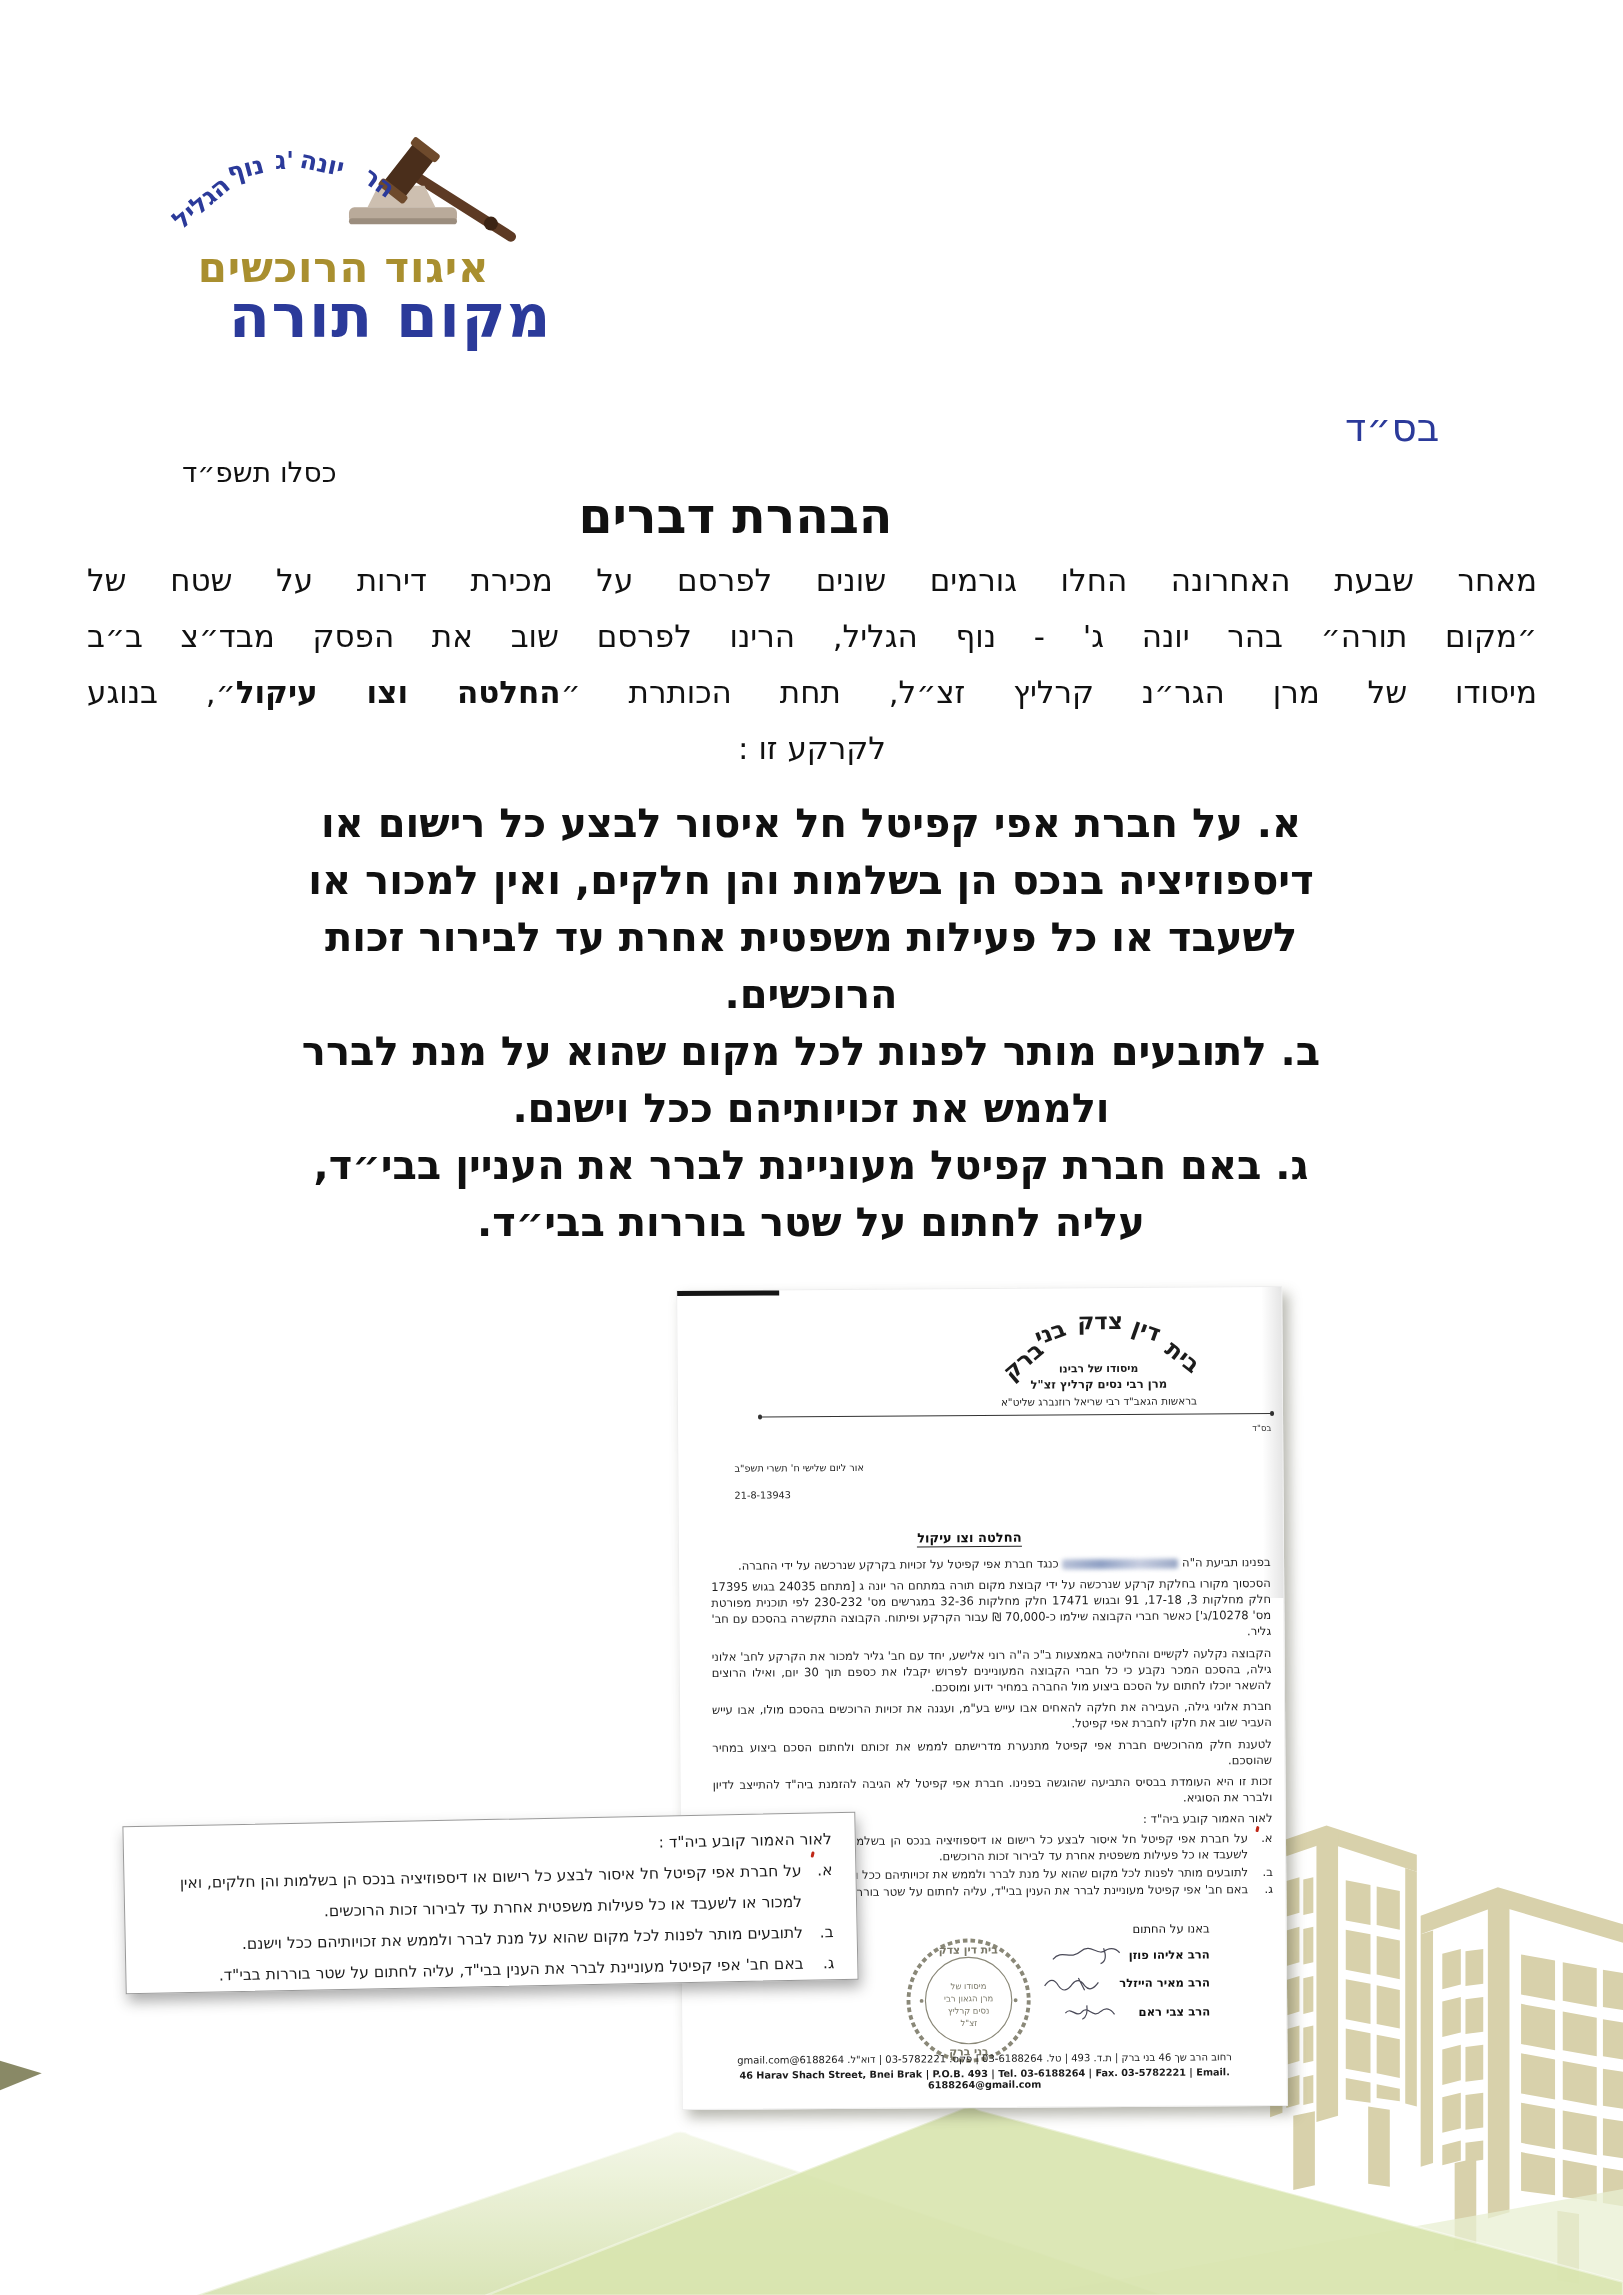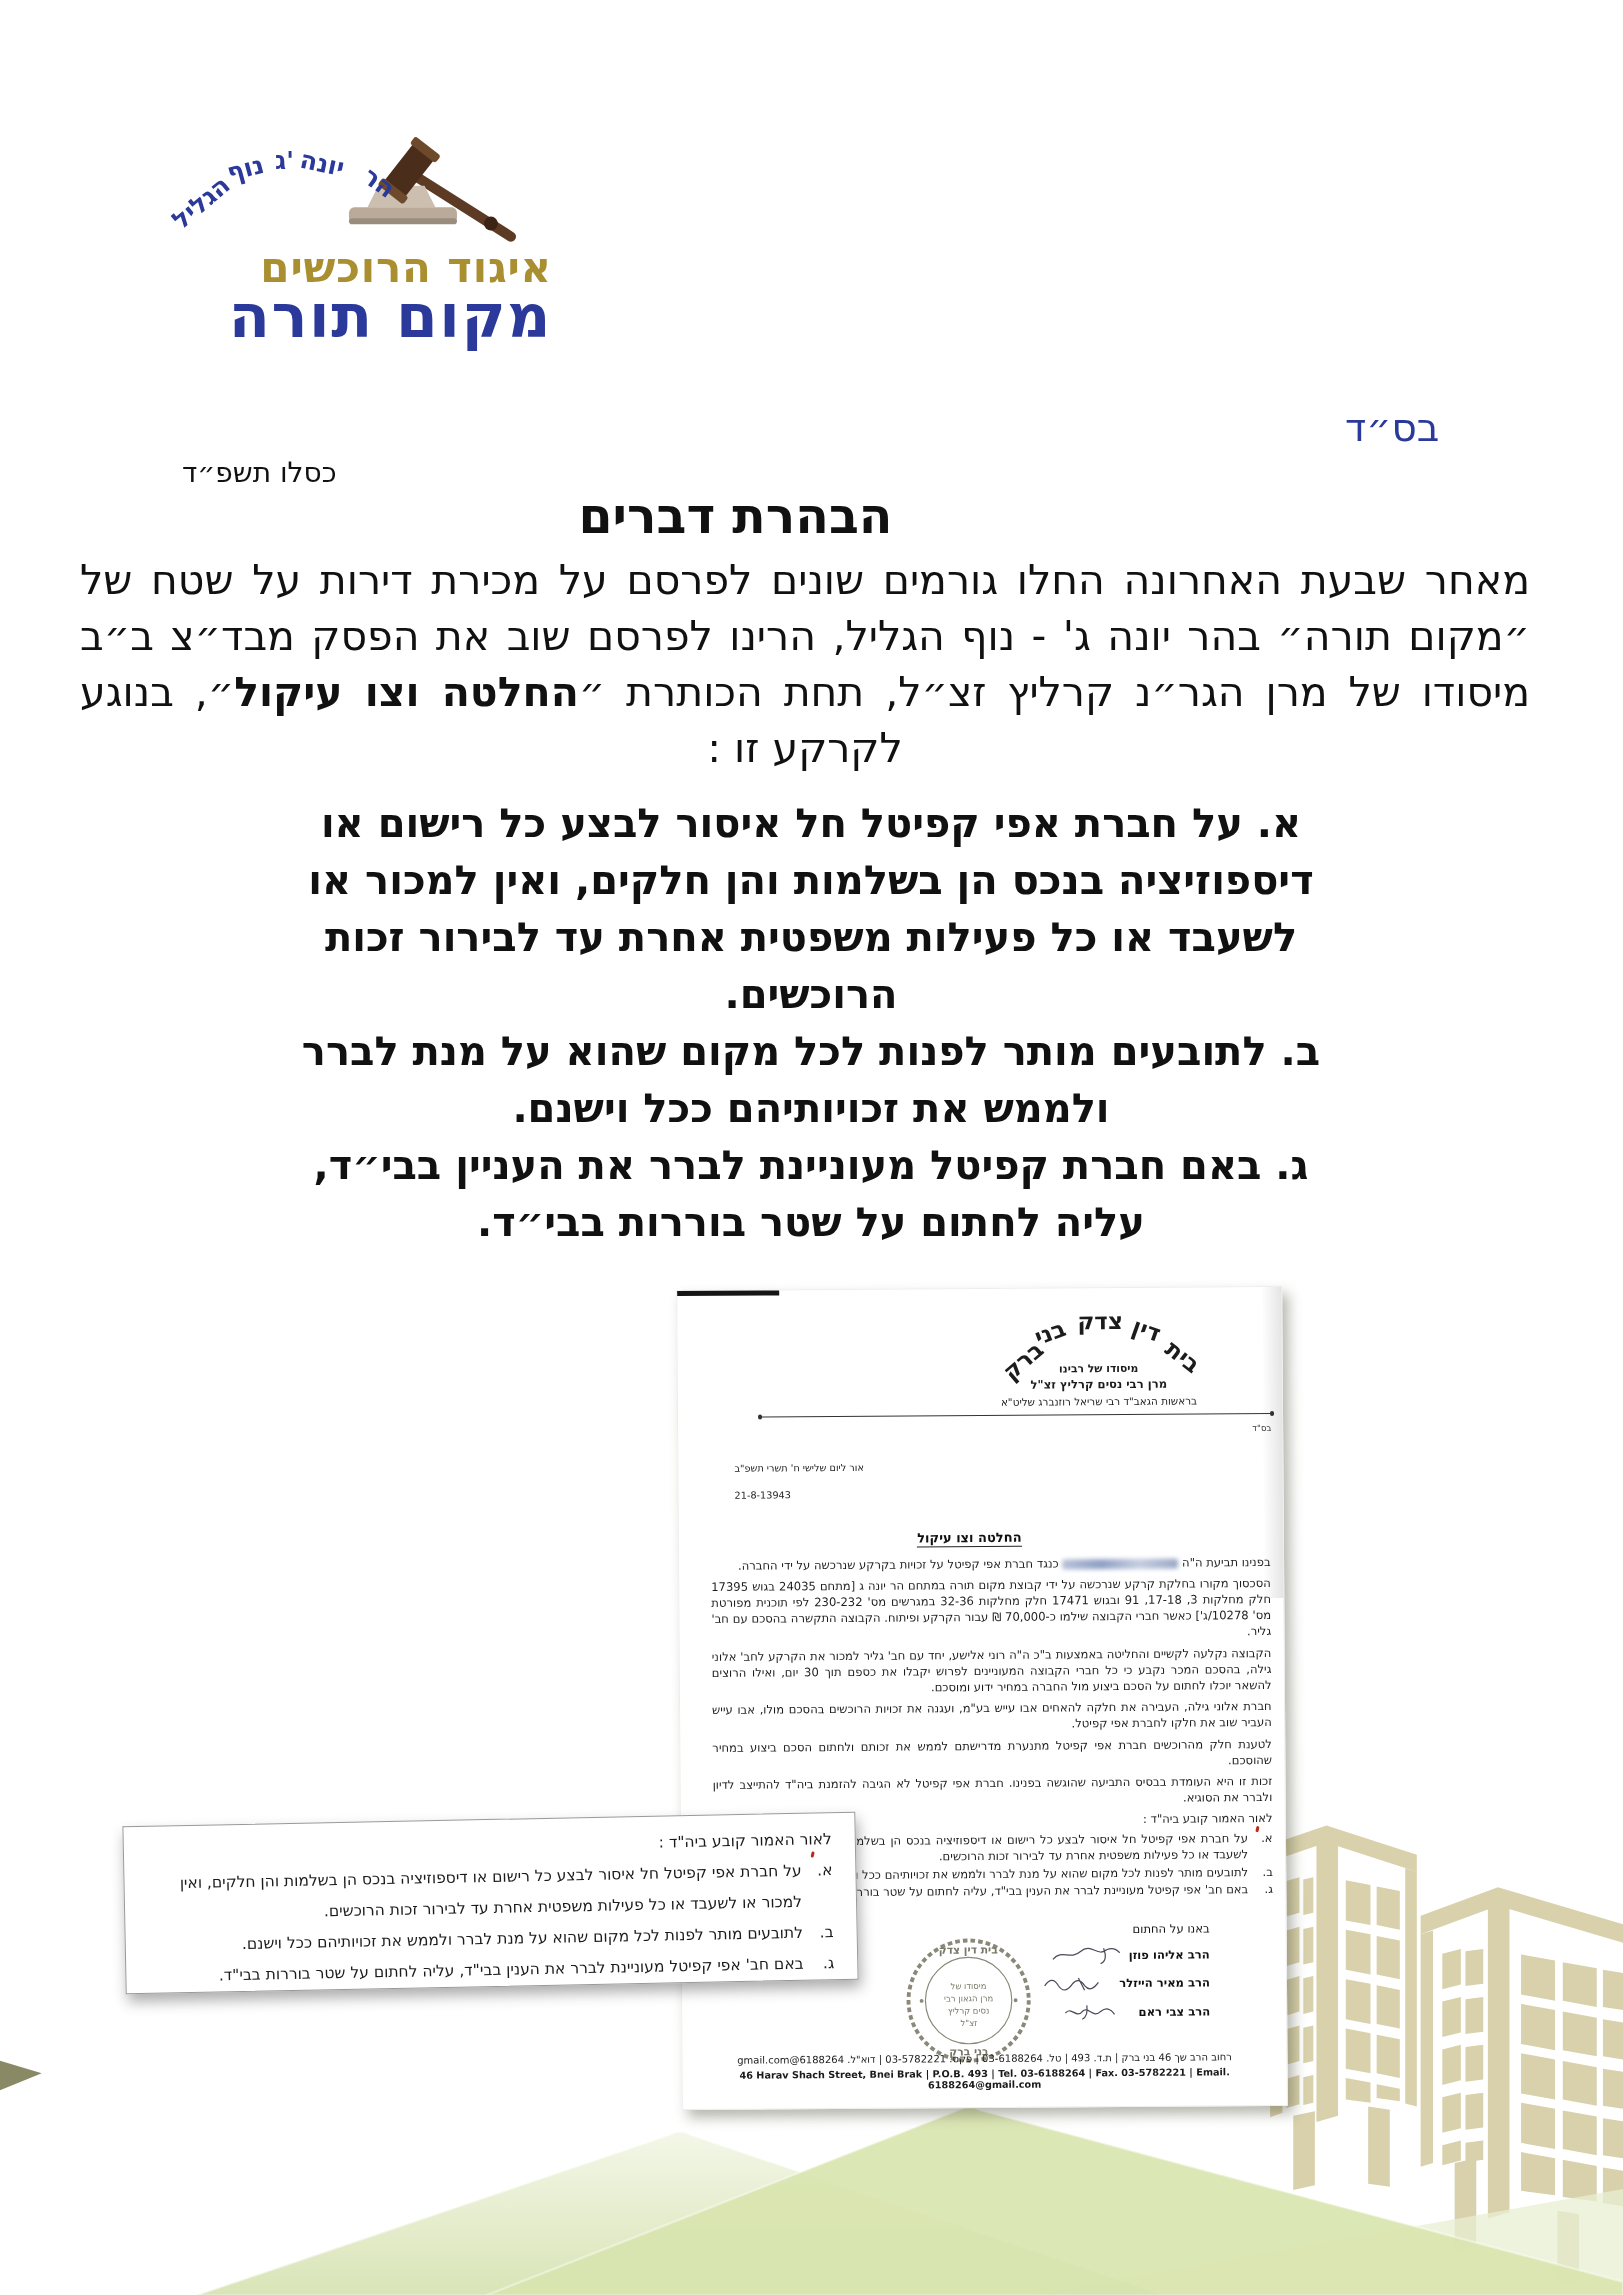--- a/index.html
+++ b/index.html
@@ -4,34 +4,34 @@
 <style>
   html,body { margin:0; padding:0; background:#fff; }
   .page {
     position:relative; width:1623px; height:2295px; background:#ffffff;
     font-family:"DejaVu Sans", sans-serif; color:#111; overflow:hidden;
   }
   .abs { position:absolute; }
 
   
   .logo-arc-word { position:absolute; color:#2b3a9a; font-weight:bold; font-size:25px; white-space:nowrap; }
-  .buyers-union { position:absolute; left:135px; top:243px; width:417px; text-align:right;
+  .buyers-union { position:absolute; left:135px; top:243px; width:417px; text-align:center;
                   font-size:42px; font-weight:bold; color:#a98f2f; letter-spacing:0.8px; }
   .org-name { position:absolute; left:135px; top:281px; width:417px; 
               font-size:60px; font-weight:bold; color:#2b3a9a; letter-spacing:1.5px; }
 
   
   .bsd { position:absolute; left:1345px; top:405px; font-size:39px; font-weight:normal; color:#2b3a9a; direction:rtl; }
   .flyer-date { position:absolute; left:182px; top:436px; font-size:28px; direction:rtl;margin-top:20px; }
   .flyer-title { position:absolute; left:0; top:488px; width:1471px; text-align:center;
                  font-size:49px; font-weight:bold; direction:rtl; }
 
   
-  .intro { position:absolute; top:552px; left:80px; width:1450px; direction:rtl;
-           font-size:41px; line-height:56px; }
+  .intro { position:absolute; top:552px; left:87px; width:1450px; direction:rtl;
+           font-size:31px; line-height:56px; }
   .intro .jl { text-align:justify; text-align-last:justify; }
   .intro .cl { text-align:center; }
   .intro b { font-weight:bold; }
 
   
   .flyer-rulings { position:absolute; top:795px; left:77px; width:1468px; direction:rtl;
                    font-size:40px; font-weight:bold; line-height:57px; text-align:center; }
 
   
   .buildings { position:absolute; left:1206px; top:1809px; z-index:0; }

